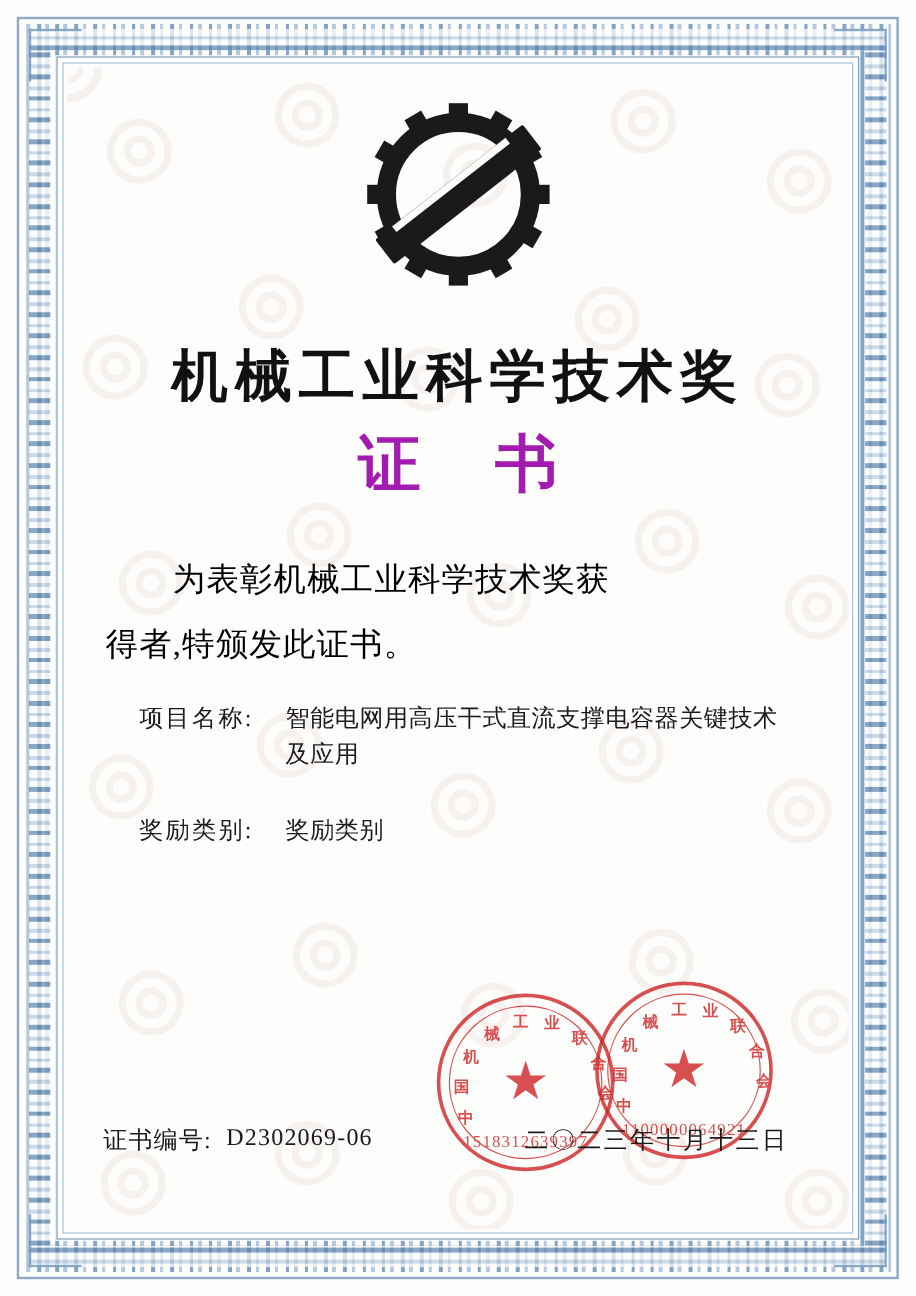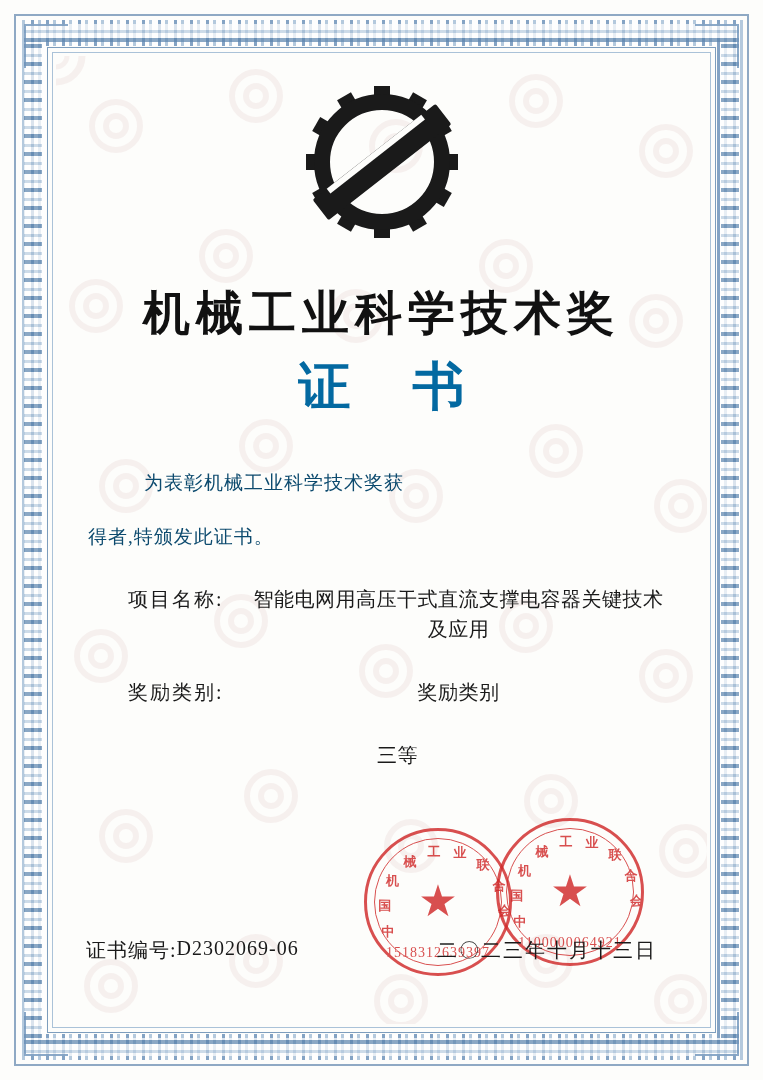--- a/index.html
+++ b/index.html
@@ -144,76 +144,76 @@
   }
   .title-sub {
     position: absolute;
     left: 0; right: 0;
     top: 296px;
     text-align: center;
     font-size: 52px;
     letter-spacing: 22px;
     text-indent: 22px;
     font-weight: bold;
-    color: #0369a1;
+    color: #a21caf;
     font-family: "DejaVu Serif", "Liberation Serif", serif;
   }
 
   .citation {
     position: absolute;
     left: 32px;
     right: 32px;
     top: 400px;
-    font-size: 19px;
+    font-size: 27px;
     line-height: 54px;
-    color: #0c4a6e;
+    color: #000000;
     letter-spacing: 1px;
   }
   .citation .line1 { text-indent: 56px; }
   .citation .line2 { }
 
   .fields {
     position: absolute;
-    left: 72px;
+    left: 60px;
     right: 40px;
     top: 528px;
   }
   .field-row {
     display: flex;
     align-items: flex-start;
     margin-bottom: 33px;
     font-size: 20px;
     color: #1a1a1a;
   }
   .field-label {
     width: 122px;
     flex: 0 0 122px;
     letter-spacing: 2px;
     line-height: 30px;
   }
   .field-value {
     flex: 1;
     line-height: 30px;
     letter-spacing: 0.5px;
-    text-align: center;
   }
 
   .footer {
     position: absolute;
     left: 20px;
     right: 20px;
     bottom: 60px;
     display: flex;
     align-items: flex-end;
     justify-content: space-between;
     font-size: 20px;
     color: #1a1a1a;
   }
   .cert-no {
     display: flex;
+    gap: 12px;
     letter-spacing: 1px;
     padding-left: 10px;
   }
   .cert-no-value { font-family: "Liberation Serif", serif; }
   .date-text {
     letter-spacing: 2px;
     padding-right: 30px;
   }
 
   
@@ -397,21 +397,20 @@
     <div class="fields">
       <div class="field-row">
         <div class="field-label">项目名称:</div>
         <div class="field-value">智能电网用高压干式直流支撑电容器关键技术及应用</div>
       </div>
       <div class="field-row">
         <div class="field-label">奖励类别:</div>
         <div class="field-value">奖励类别</div>
       </div>
       <div class="field-row">
-        <div class="field-value">三等</div>
       </div>
     </div>
 
     <div class="seal seal-a">
       <div class="seal-inner-ring"></div>
       <div class="seal-star">★</div>
       <div class="seal-ring-text">
         <span style="transform: rotate(-110deg) translate(0,-60px) rotate(110deg);">中</span>
         <span style="transform: rotate(-85deg) translate(0,-60px) rotate(85deg);">国</span>
         <span style="transform: rotate(-60deg) translate(0,-60px) rotate(60deg);">机</span>

